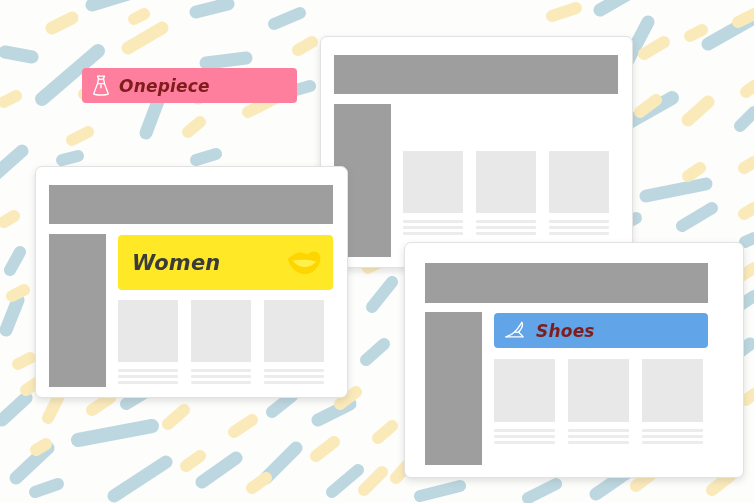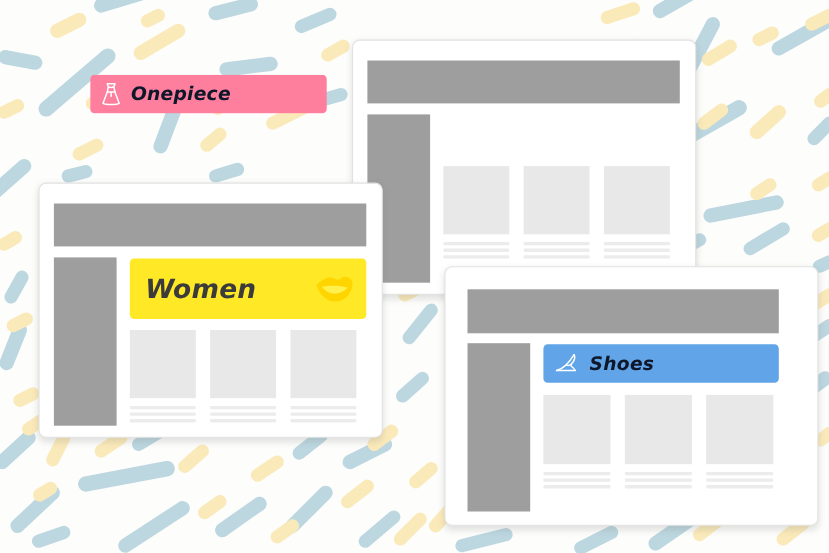--- a/index.html
+++ b/index.html
@@ -107,21 +107,21 @@
     left: 404px; top: 242px;
     width: 340px; height: 236px;
     z-index: 3;
   }
 
   .banner-yellow { background: #ffe927; }
   .banner-pink   { background: #fd7e9d; }
   .banner-blue   { background: #61a5e8; }
 
   .label-dark  { color: #3b3b3b; }
-  .label-light { color: #0f172a; }
+  .label-light { color: #7f1d1d; }
 </style>
 </head>
 <body>
 
 <div id="stage">
 
   <svg id="confetti" viewBox="0 0 754 503" xmlns="http://www.w3.org/2000/svg">
     <rect x="0" y="0" width="754" height="503" fill="#fdfdfc"></rect>
     <g stroke-linecap="round" fill="none">
       <g stroke="#bcd7e0">
@@ -258,21 +258,21 @@
     <div class="line" style="left:228px; top:183px; width:60px; height:3px;"></div>
     <div class="line" style="left:228px; top:189px; width:60px; height:3px;"></div>
     <div class="line" style="left:228px; top:195px; width:60px; height:3px;"></div>
   </div>
 
   <div class="card" id="card-women">
     <div class="card-header" style="left:13px; top:18px; width:284px; height:39px;"></div>
     <div class="card-side" style="left:13px; top:67px; width:57px; height:153px;"></div>
 
     <div class="banner banner-yellow" style="left:82px; top:68px; width:215px; height:55px; padding-left:14px; padding-right:10px; justify-content:space-between;">
-      <span class="banner-label label-dark" style="font-size:24px;">Women</span>
+      <span class="banner-label label-dark" style="font-size:21px;">Women</span>
       <span class="banner-icon">
         <svg width="38" height="28" viewBox="0 0 40 30" fill="#ffd500">
           <path d="M2.5 10.8 C7.5 6.2 12.5 3.0 17.0 3.4 C20.0 3.7 21.5 5.6 23.5 5.6
                    C25.8 5.6 27.0 2.6 30.8 2.8 C35.0 3.0 37.6 6.2 37.6 10.0
                    C37.6 18.4 30.0 27.0 21.0 27.0 C12.5 27.0 5.5 20.6 2.5 10.8 Z"></path>
           <path d="M8.0 12.4 C13.0 11.4 19.0 11.2 24.5 11.8 C28.0 12.2 30.8 12.8 33.0 13.6
                    C29.0 17.6 24.0 19.6 19.4 19.2 C14.4 18.8 10.4 16.2 8.0 12.4 Z" fill="#fff04d"></path>
         </svg>
       </span>
     </div>

